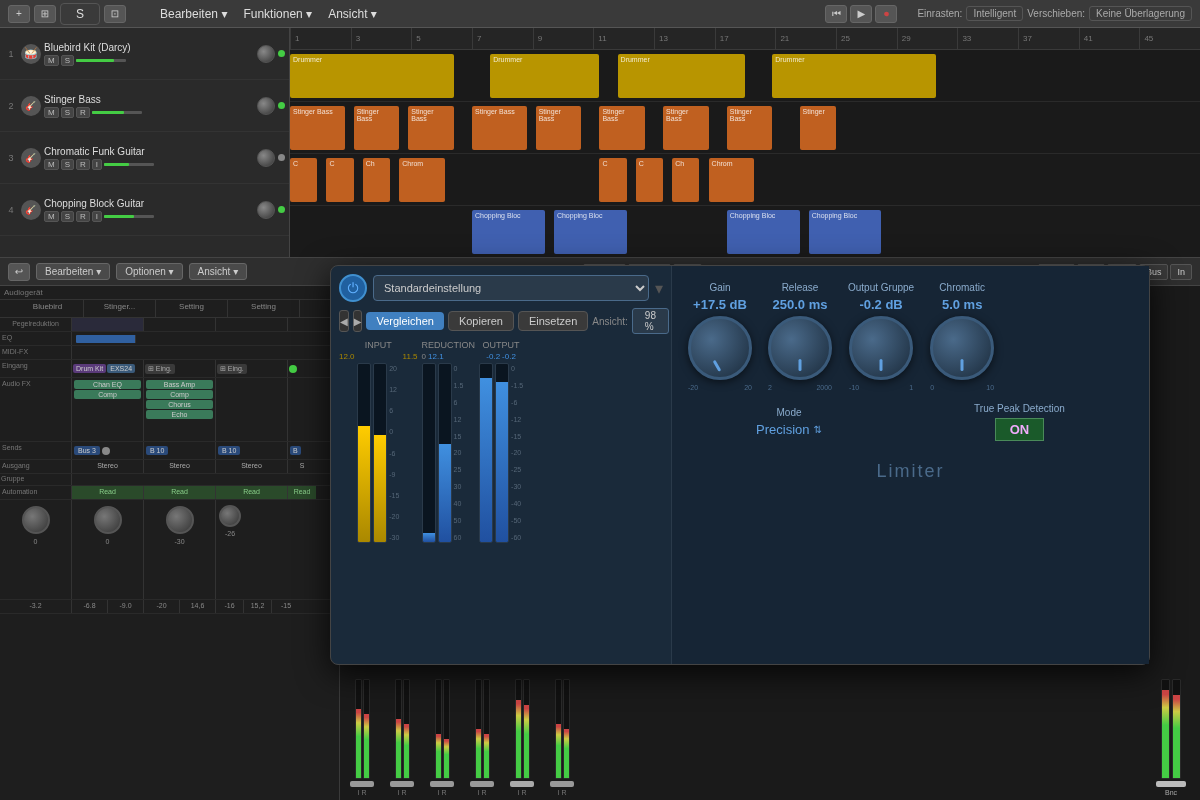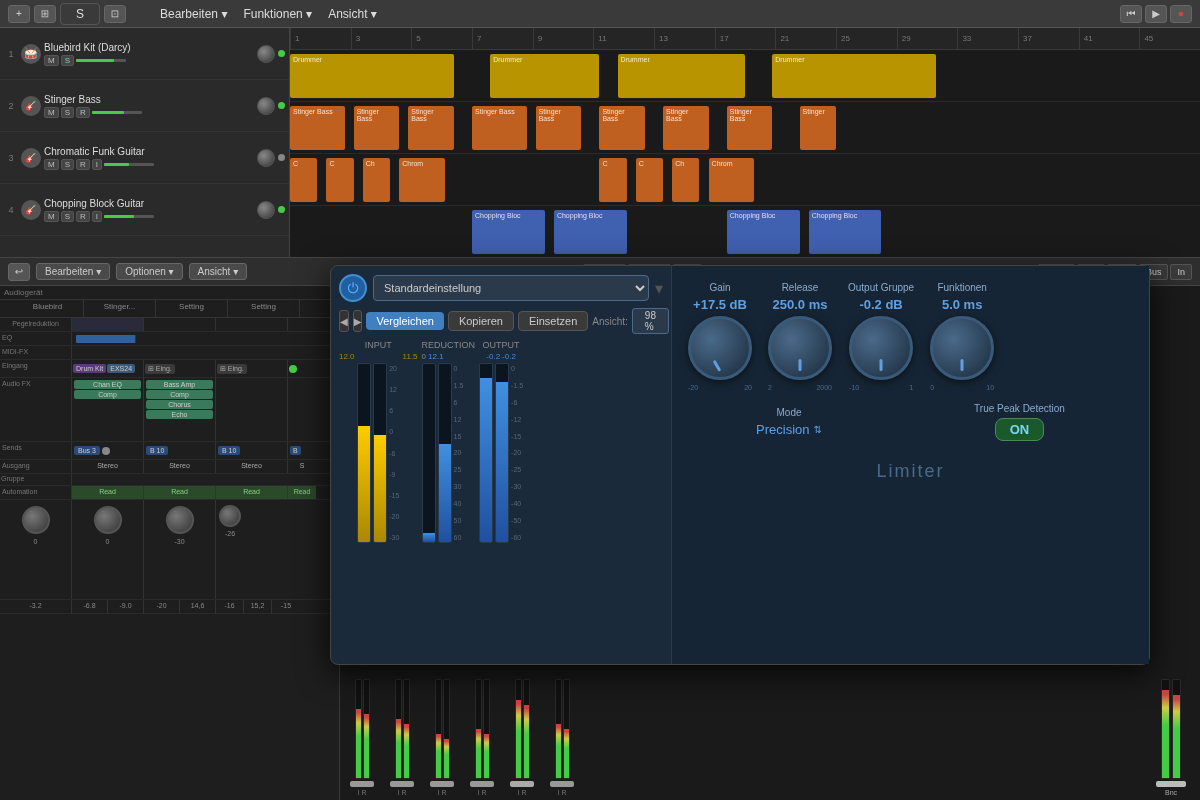--- a/index.html
+++ b/index.html
@@ -261,24 +261,24 @@
     .mode-value {
       font-size: 13px;
       color: #60a0e0;
       display: flex;
       align-items: center;
       gap: 4px;
     }
     .tpd-on {
       background: #1a5a2a;
       border: 1px solid #4a8a5a;
-      border-radius: 8px;
+      border-radius: 0;
       padding: 3px 14px;
       font-size: 13px;
-      color: #7dd3fc;
+      color: #f0abfc;
       font-weight: bold;
     }
     .plugin-name {
       text-align: center;
       font-size: 18px;
       color: #4a6a8a;
       letter-spacing: 2px;
       font-weight: 300;
       padding: 8px 0 0;
     }
@@ -433,20 +433,26 @@
     <div style="width:20px"></div>
     <div class="menu-dropdown">Bearbeiten ▾</div>
     <div class="menu-dropdown">Funktionen ▾</div>
     <div class="menu-dropdown">Ansicht ▾</div>
     <div style="flex:1"></div>
 
     <div style="display:flex;gap:3px;align-items:center;">
       <div class="transport-btn">⏮</div>
       <div class="transport-btn">▶</div>
       <div class="transport-btn" style="color:#c44;">⏺</div>
+    </div>
+    <div style="display:flex;gap:4px;align-items:center;margin-left:16px;font-size:10px;color:#aaa;">
+      <span>Einrasten:</span>
+      <span style="background:#3a3a3a;border:1px solid #555;border-radius:3px;padding:1px 6px;">Intelligent</span>
+      <span>Verschieben:</span>
+      <span style="background:#3a3a3a;border:1px solid #555;border-radius:3px;padding:1px 6px;">Keine Überlagerung</span>
     </div>
   </div>
 
   <div class="track-editor-section">
 
     <div class="tracks-list">
 
       <div class="track-item">
         <span class="ti-num">1</span>
         <div class="ti-icon">🥁</div>
@@ -983,21 +989,21 @@
               <div class="knob">
                 <div class="knob-indicator"></div>
               </div>
               <div class="knob-scale">
                 <span>-10</span>
                 <span>1</span>
               </div>
             </div>
 
             <div class="knob-group">
-              <div class="knob-label">Funktionen</div>
+              <div class="knob-label">Chromatic</div>
               <div class="knob-value">5.0 ms</div>
               <div class="knob">
                 <div class="knob-indicator"></div>
               </div>
               <div class="knob-scale">
                 <span>0</span>
                 <span>10</span>
               </div>
             </div>
           </div>

